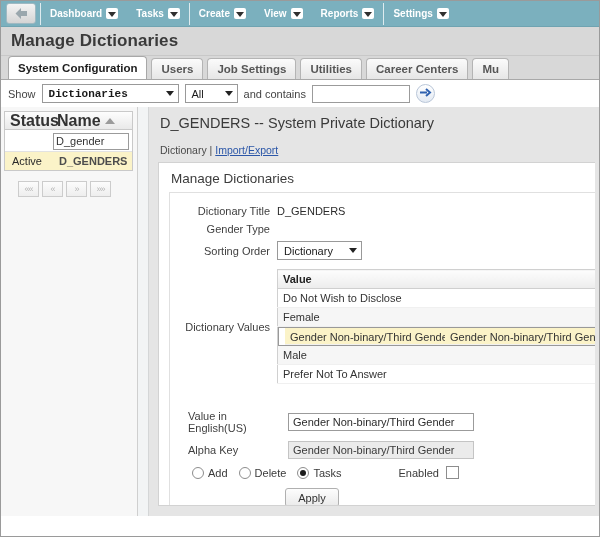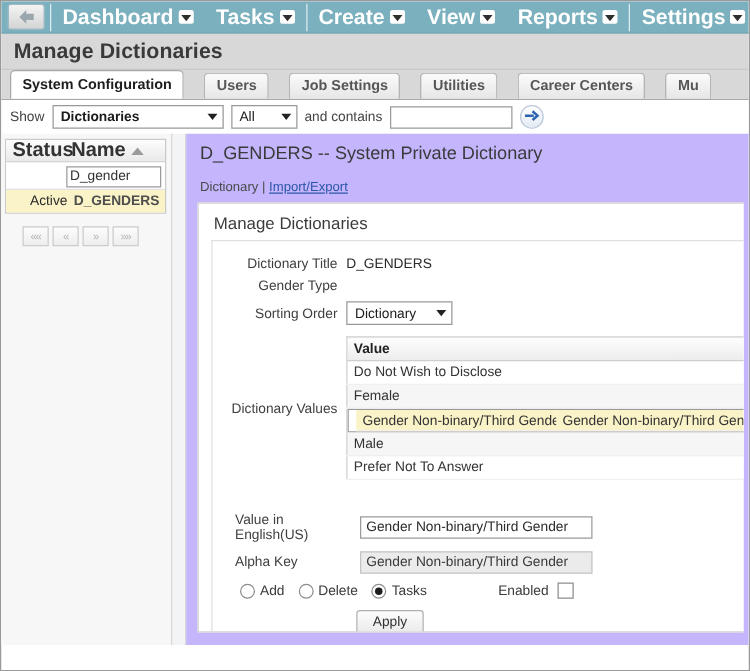--- a/index.html
+++ b/index.html
@@ -43,21 +43,21 @@
     background: #ffffff;
     opacity: .75;
     flex: none;
   }
   .nav-item {
     display: flex; align-items: center;
     gap: 4px;
     padding: 0 9px;
     height: 26px;
     color: #ffffff;
-    font-size: 17px;
+    font-size: 10px;
     font-weight: bold;
     white-space: nowrap;
   }
   .caret {
     width: 0; height: 0;
     border-left: 4px solid transparent;
     border-right: 4px solid transparent;
     border-top: 5px solid #2f2f2f;
     margin-top: 1px;
   }
@@ -89,21 +89,21 @@
     height: 23px;
     background: #d8d8d8;
     display: flex;
     align-items: flex-end;
     padding-left: 7px;
     position: relative;
   }
   .tab {
     height: 21px;
     padding: 0 9px;
-    margin-right: 16px;
+    margin-right: 4px;
     display: flex; align-items: center;
     font-size: 11.5px;
     font-weight: bold;
     color: #565656;
     background: linear-gradient(#fbfbfb, #e6e6e6);
     border: 1px solid #b4b4b4;
     border-bottom: none;
     border-radius: 4px 4px 0 0;
     white-space: nowrap;
   }
@@ -133,21 +133,21 @@
   .sel {
     height: 19px;
     border: 1px solid #999;
     background: #fff;
     display: flex; align-items: center;
     justify-content: space-between;
     padding: 0 4px 0 6px;
     font-size: 11px;
     color: #1a1a1a;
   }
-  .sel.wide { width: 137px; font-weight: bold; }
+  .sel.wide { width: 137px; font-weight: bold; font-family: Liberation Mono, monospace; }
   .sel.narrow { width: 53px; }
   .sel .chev {
     width: 0; height: 0;
     border-left: 4px solid transparent;
     border-right: 4px solid transparent;
     border-top: 5px solid #222;
     margin-left: 4px;
   }
   .txtin {
     height: 18px;
@@ -180,21 +180,21 @@
     padding: 4px 3px 0 3px;
   }
   .gutter {
     width: 11px;
     flex: none;
     background: #f2f4f5;
     border-right: 1px solid #d4d6d7;
   }
   .right-pane {
     flex: 1;
-    background: #c4b5fd;
+    background: #e5e5e5;
     padding: 5px 4px 0 9px;
     overflow: hidden;
   }
 
   
   .grid {
     border: 1px solid #c9c9c9;
     background: #fff;
     width: 129px;
   }
@@ -235,21 +235,21 @@
     color: #333;
   }
   .grid-row {
     display: flex;
     height: 18px;
     align-items: center;
     font-size: 11px;
     background: #fbf3c8;
     color: #2a2a2a;
   }
-  .gr-status { width: 48px; padding-left: 19px; }
+  .gr-status { width: 48px; padding-left: 7px; }
   .gr-name { flex: 1; padding-left: 6px; font-weight: bold; color: #4d4d4d; }
 
   .pager {
     display: flex;
     gap: 3px;
     margin: 10px 0 0 14px;
   }
   .pg-btn {
     width: 21px; height: 16px;
     border: 1px solid #cccccc;

